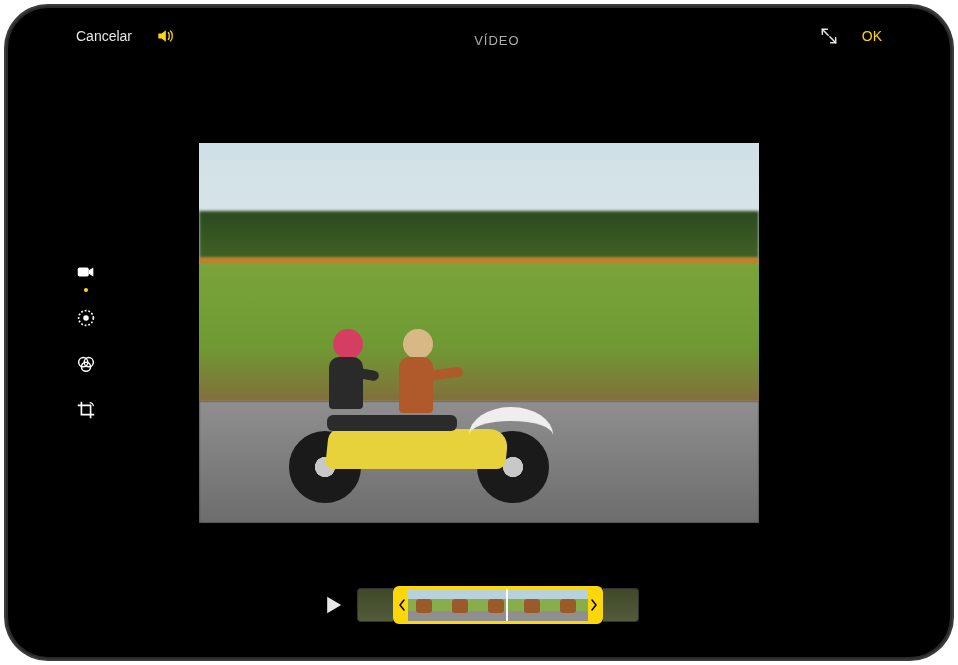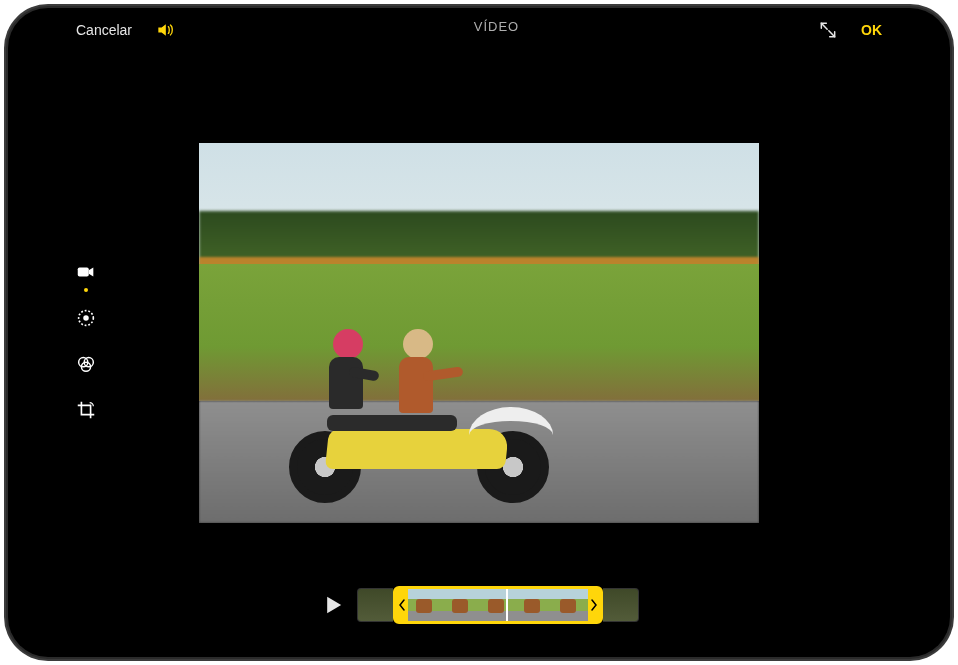--- a/index.html
+++ b/index.html
@@ -29,38 +29,38 @@
     right: 56px;
     bottom: 10px;
     background: #000;
     display: flex;
     flex-direction: column;
   }
   
   .topbar {
     height: 30px;
     display: flex;
-    align-items: flex-start;
+    align-items: flex-end;
     justify-content: space-between;
     padding: 0 6px;
     font-size: 14px;
   }
   .tb-left, .tb-right {
     display: flex;
     align-items: center;
     gap: 16px;
   }
   .tb-center { flex: 1; text-align: center; }
   .btn-text {
     color: #e6e6e6;
     font-size: 14px;
     cursor: pointer;
     padding: 4px 6px;
   }
-  .btn-text.accent { color: #ffd60a; font-weight: 700; }
+  .btn-text.accent { color: #ffd60a; font-weight: 400; }
   .title-text {
     color: #aeaeae;
     font-size: 13px;
     letter-spacing: 1px;
   }
   .icon-btn {
     width: 22px;
     height: 22px;
     display: flex;
     align-items: center;

